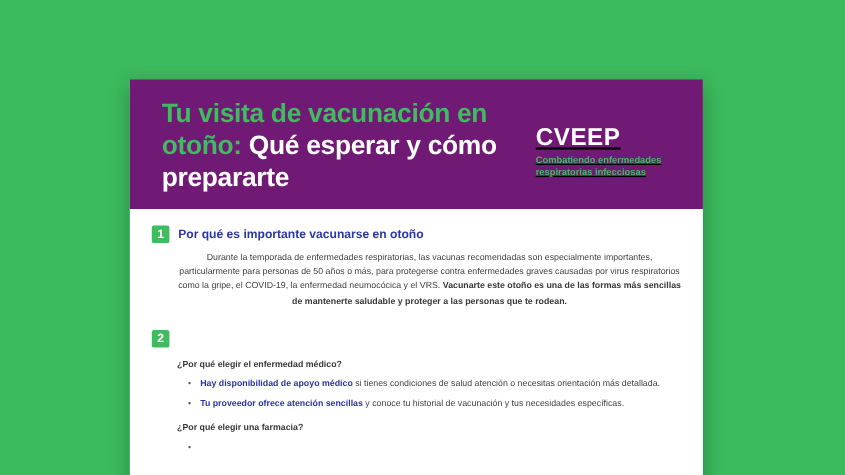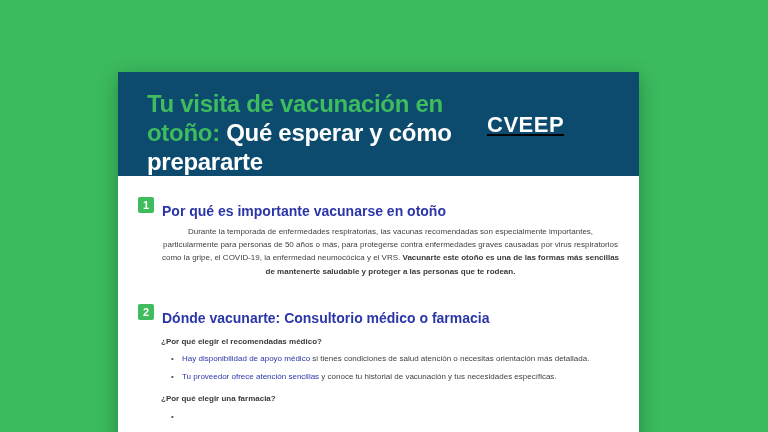--- a/index.html
+++ b/index.html
@@ -17,22 +17,22 @@
     position:absolute;
     left:118px; top:72px;
     width:521px; height:400px;
     background:#ffffff;
     box-shadow:0 6px 18px rgba(0,40,15,0.35);
   }
 
   
   .doc-header {
     position:relative;
-    width:100%; height:104px;
-    background:#0c4a6e;
+    width:100%; height:118px;
+    background:#701a75;
   }
   .title {
     position:absolute;
     left:29px; top:17px;
     width:322px;
     font-size:24px; line-height:29px;
     font-weight:700; letter-spacing:-0.3px;
   }
   .title .green { color:#3ebc5e; }
   .title .white { color:#ffffff; }
@@ -58,23 +58,22 @@
 
   .section-head { display:flex; align-items:center; gap:8px; }
   .badge {
     width:16px; height:16px;
     background:#3ebc5e; border-radius:2px;
     color:#ffffff; font-size:11px; font-weight:700;
     display:flex; align-items:center; justify-content:center;
     flex:0 0 auto;
   }
   .section-heading {
-    font-size:14px; font-weight:700;
+    font-size:11px; font-weight:700;
     color:#2b36a7;
-    margin-top:12px;
   }
 
   .body-text {
     margin:6px 0 0 23px;
     width:459px;
     font-size:8px; line-height:13.2px;
     color:#3f3f3f;
     text-align:center;
   }
   .body-text .bold-dark { font-weight:700; color:#3a3a3a; }
@@ -96,53 +95,56 @@
     position:relative;
     padding-left:11px;
     margin-bottom:5px;
     font-size:8px; line-height:13.2px;
     color:#3f3f3f;
   }
   .dot {
     position:absolute; left:0; top:0;
     color:#555; font-size:8px;
   }
-  .lead { font-weight:400; color:#2b36a7; }
+  .lead { font-weight:700; color:#2b36a7; }
 </style>
 </head>
 <body>
 
 <div class="page">
   <div class="document">
 
     <div class="doc-header">
       <h1 class="title"><span class="green">Tu visita de vacunación en otoño: </span><span class="white">Qué esperar y cómo prepararte</span></h1>
 
       <div class="logo">
         <div class="logo-name">CVEEP</div>
+        <div class="logo-tagline">
+          <div>Combatiendo enfermedades</div>
+          <div>respiratorias infecciosas</div>
+        </div>
       </div>
     </div>
 
     <div class="doc-main">
 
       <section class="section-1">
         <div class="section-head">
           <span class="badge">1</span>
           <h2 class="section-heading">Por qué es importante vacunarse en otoño</h2>
         </div>
         <p class="body-text"><span>Durante la temporada de enfermedades respiratorias, las vacunas recomendadas son especialmente importantes, particularmente para personas de 50 años o más, para protegerse contra enfermedades graves causadas por virus respiratorios como la gripe, el COVID-19, la enfermedad neumocócica y el VRS. </span><span class="bold-dark">Vacunarte este otoño es una de las formas más sencillas de mantenerte saludable y proteger a las personas que te rodean.</span></p>
       </section>
 
       <section class="section-2">
         <div class="section-head">
           <span class="badge">2</span>
-          <h2 class="section-heading">Dónde vacunarte: Consultorio médico o farmacia</h2>
         </div>
 
-        <p class="question">¿Por qué elegir el recomendadas médico?</p>
+        <p class="question">¿Por qué elegir el enfermedad médico?</p>
         <ul class="bullet-list">
           <li><span class="dot">•</span><span class="lead">Hay disponibilidad de apoyo médico</span><span> si tienes condiciones de salud atención o necesitas orientación más detallada.</span></li>
           <li><span class="dot">•</span><span class="lead">Tu proveedor ofrece atención sencillas</span><span> y conoce tu historial de vacunación y tus necesidades específicas.</span></li>
         </ul>
 
         <p class="question">¿Por qué elegir una farmacia?</p>
         <ul class="bullet-list">
           <li>
               <span class="dot">•</span>
             </li>

